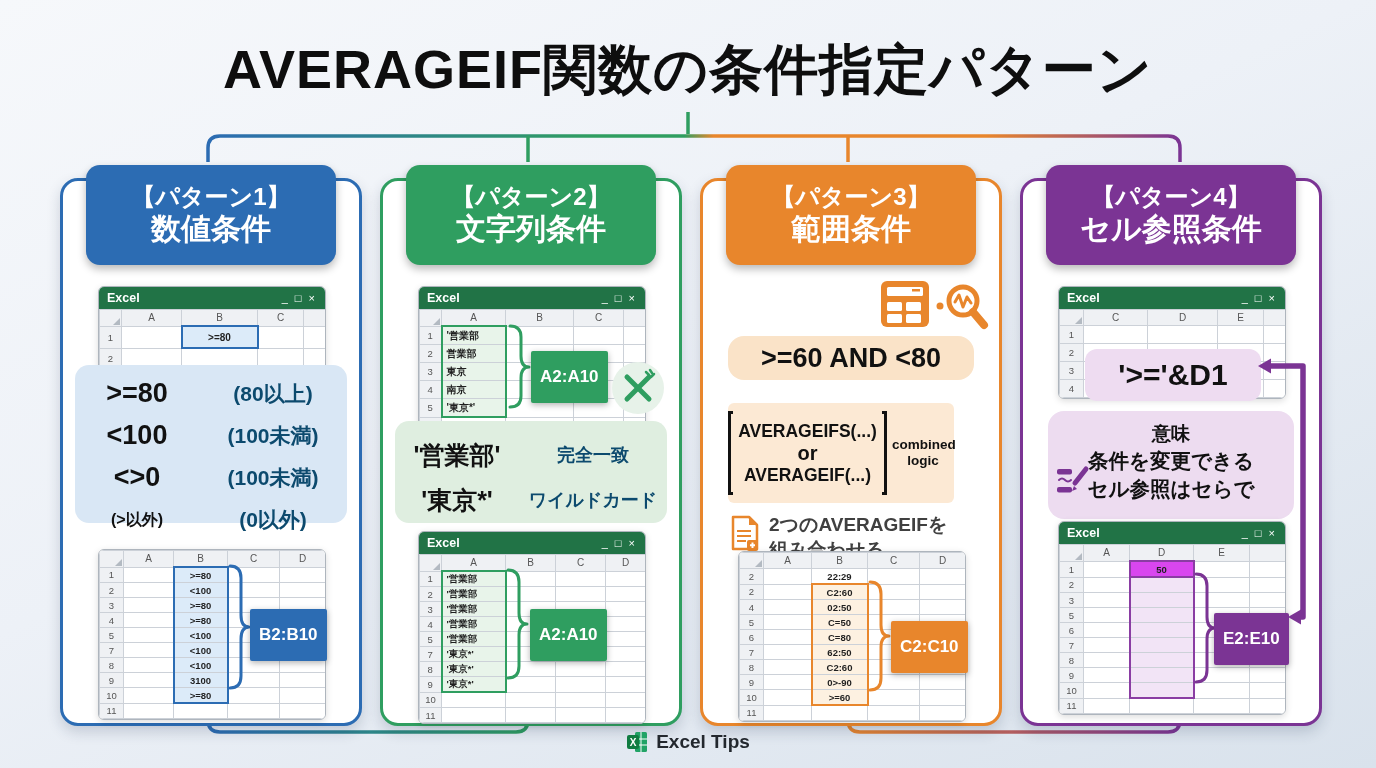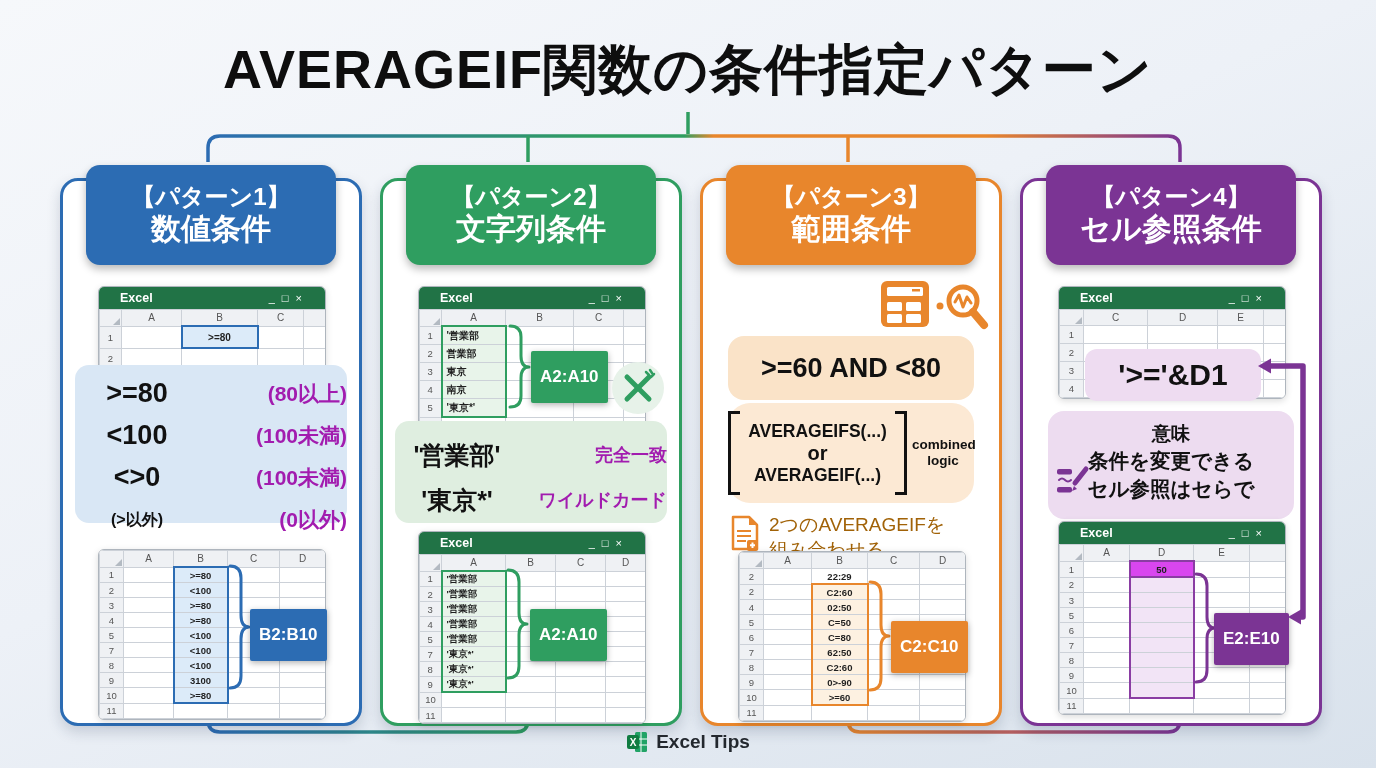--- a/index.html
+++ b/index.html
@@ -33,21 +33,21 @@
     color:#fff;display:flex;flex-direction:column;align-items:center;justify-content:center;
     box-shadow:0 4px 9px rgba(0,0,0,.28);text-align:center;
   }
   .phead .l1{font-size:24px;font-weight:bold;line-height:1.15;}
   .phead .l2{font-size:30px;font-weight:bold;line-height:1.2;}
   
   .zone{position:absolute;}
   .sheet{width:226px;background:#fff;border:1px solid #aeb5bd;border-radius:6px;overflow:hidden;
          box-shadow:0 2px 7px rgba(0,0,0,.14);}
   .xl-bar{height:22px;background:#217346;color:#fff;display:flex;align-items:center;
-          justify-content:space-between;padding:0 21px;}
+          justify-content:space-between;padding:0 8px;}
   .xl-title{font-size:12.5px;font-weight:bold;}
   .xl-ctl{font-size:11px;letter-spacing:2px;}
   table.xl-grid{border-collapse:collapse;table-layout:fixed;width:100%;background:#fff;}
   .xl-grid td{border:1px solid #ccd1d8;font-size:10px;text-align:center;padding:0 2px;
               color:#1f1f1f;overflow:hidden;white-space:nowrap;font-weight:bold;}
   .xl-grid tr.hd td{height:15px;background:#eff1f4;color:#555;font-weight:normal;font-size:10px;}
   .xl-grid td.rh{background:#eff1f4;color:#555;font-weight:normal;font-size:9.5px;}
   .xl-grid td.cn{background:#eff1f4;position:relative;}
   .xl-grid td.cn .tri{position:absolute;right:1px;bottom:1px;width:0;height:0;
         border-left:7px solid transparent;border-bottom:7px solid #b3bac2;}
@@ -60,44 +60,44 @@
   .xl-grid td.hl-bot{border-bottom:2px solid var(--hlacc);}
   .xl-grid td.hl-first{background:#d946ef;}
   .rlabel{position:absolute;background:var(--acc);color:#fff;font-weight:bold;font-size:17px;
           padding:16px 9px;border-radius:2px;box-shadow:0 2px 6px rgba(0,0,0,.3);white-space:nowrap;}
   .brace{position:absolute;}
   .brace path{fill:none;stroke:var(--acc);stroke-width:3;stroke-linecap:round;stroke-linejoin:round;}
   
   .softbox{position:absolute;background:var(--soft);border-radius:14px;}
   .cond-grid{display:grid;grid-template-columns:124px 1fr;align-items:center;}
   .expr{font-weight:bold;color:#111;text-align:center;}
-  .desc{font-weight:bold;color:#a21caf;text-align:right;}
+  .desc{font-weight:bold;color:#0c4a6e;text-align:center;}
   
   #p1-cond{left:12px;top:184px;width:272px;height:158px;padding-top:8px;box-sizing:border-box;row-gap:0;}
   #p1-cond .expr{font-size:27px;line-height:1.55;}
   #p1-cond .desc{font-size:21px;line-height:2.0;}
   #p1-cond .expr.small{font-size:16px;line-height:1.7;}
   
   #p2-cond{left:12px;top:240px;width:272px;height:102px;padding-top:12px;box-sizing:border-box;}
   #p2-cond .expr{font-size:25px;line-height:1.75;}
   #p2-cond .desc{font-size:18px;line-height:2.4;}
   
-  #p3-pill{left:25px;top:155px;width:246px;height:64px;border-radius:16px;
+  #p3-pill{left:25px;top:155px;width:246px;height:44px;border-radius:16px;
            display:flex;align-items:center;justify-content:center;
            font-size:27px;font-weight:bold;color:#111;}
-  #p3-formula{left:25px;top:222px;width:246px;height:100px;background:#fce9d4;border-radius:22px;
+  #p3-formula{left:25px;top:222px;width:226px;height:100px;background:#fce9d4;border-radius:6px;
            display:flex;align-items:center;justify-content:center;gap:5px;}
   .bracket{width:9px;height:78px;border:3.5px solid #111;}
   .bracket.lft{border-right:none;}
   .bracket.rgt{border-left:none;}
   #p3-formula .flines{width:152px;text-align:center;color:#111;}
   #p3-formula .f1{font-size:17.5px;font-weight:bold;}
   #p3-formula .f2{font-size:20px;font-weight:bold;}
   #p3-formula .fnote{width:62px;text-align:center;font-size:13.5px;font-weight:bold;color:#111;line-height:1.2;}
-  #p3-note-text{left:66px;top:332px;font-size:19px;font-weight:normal;color:#a16207;line-height:1.3;}
+  #p3-note-text{left:66px;top:332px;font-size:19px;font-weight:bold;color:#404040;line-height:1.3;}
   
   #p4-pill{left:62px;top:168px;width:176px;height:52px;border-radius:12px;
            display:flex;align-items:center;justify-content:center;
            font-size:30px;font-weight:bold;color:#111;z-index:5;}
   #p4-meaning{left:25px;top:230px;width:246px;height:108px;background:#eddcf0;border-radius:16px;
            text-align:center;color:#111;box-sizing:border-box;padding-top:10px;}
   #p4-meaning .mt{font-size:19px;font-weight:bold;}
   #p4-meaning .ml{font-size:20.5px;font-weight:bold;line-height:1.35;}
   
   #footer{left:0;right:0;top:731px;display:flex;align-items:center;justify-content:center;gap:8px;z-index:20;}

